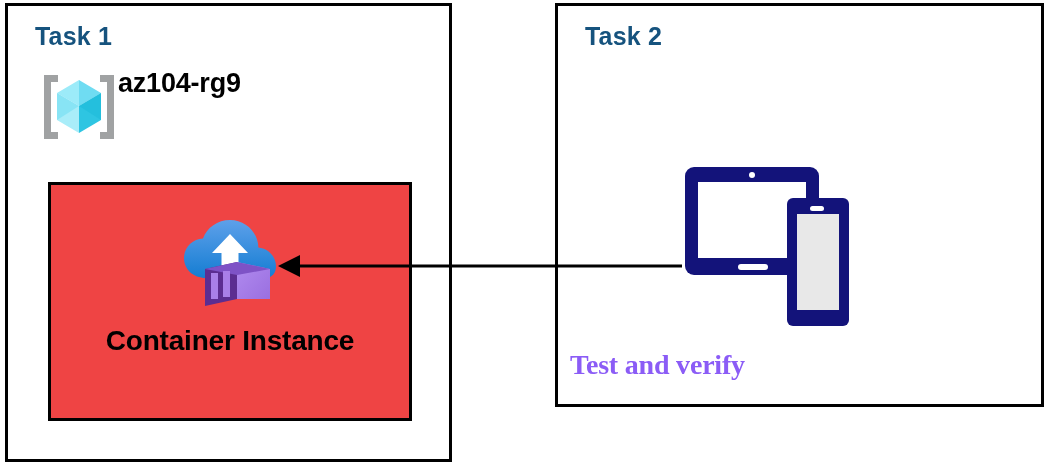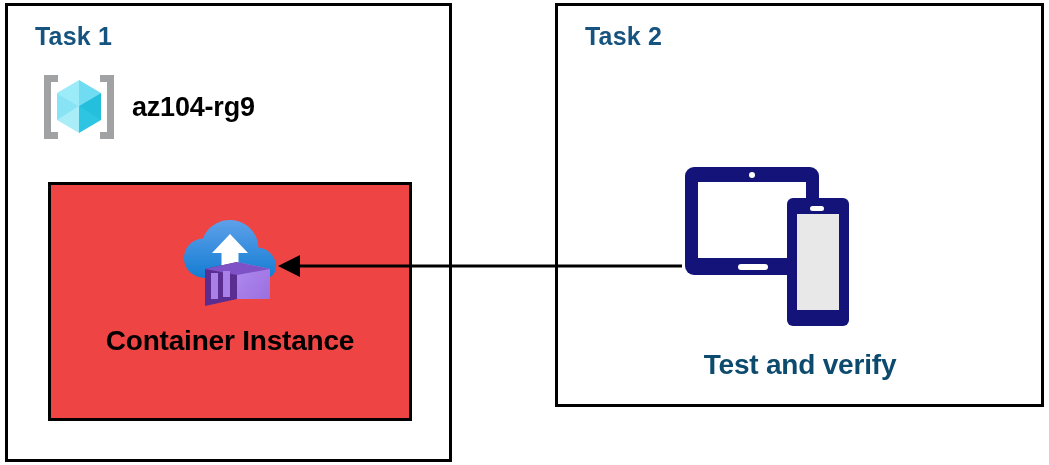--- a/index.html
+++ b/index.html
@@ -49,22 +49,20 @@
     letter-spacing: 0.2px;
     white-space: nowrap;
   }
 
   
   #resource-group-row {
     position: absolute;
     left: 32px;
     top: 62px;
     display: flex;
-    align-items: center;
-    gap: 14px;
   }
   #resource-group-icon {
     width: 78px;
     height: 78px;
     display: block;
   }
   #resource-group-label {
     font-size: 27px;
     font-weight: bold;
     color: #000000;
@@ -122,25 +120,25 @@
     top: 163px;
     width: 188px;
     height: 168px;
     display: block;
   }
   #test-verify-label {
     position: absolute;
     left: 570px;
     top: 349px;
     width: 460px;
-    text-align: center;
     font-size: 28px;
     font-weight: bold;
-    color: #0c4a6e;
+    color: #8b5cf6;
     letter-spacing: -0.2px;
+    font-family: Liberation Serif, serif;
   }
 </style>
 </head>
 <body>
 
 <div id="canvas">
 
   <div class="task-panel" id="panel-task1">
 
     <div class="task-title">Task 1</div>

